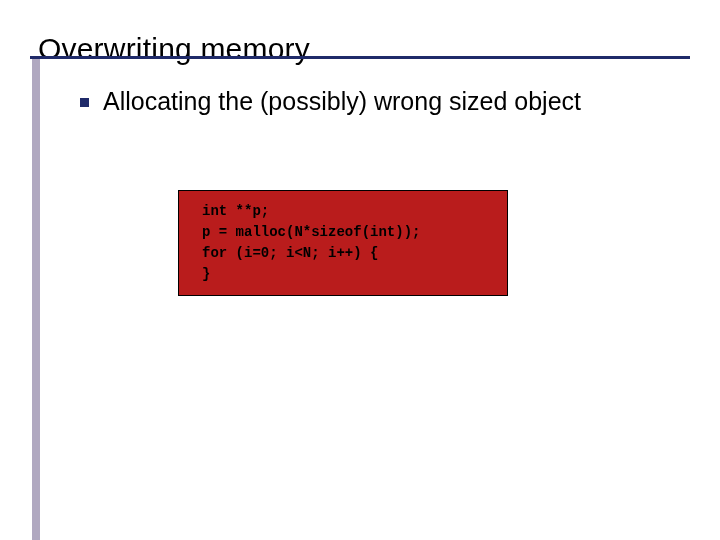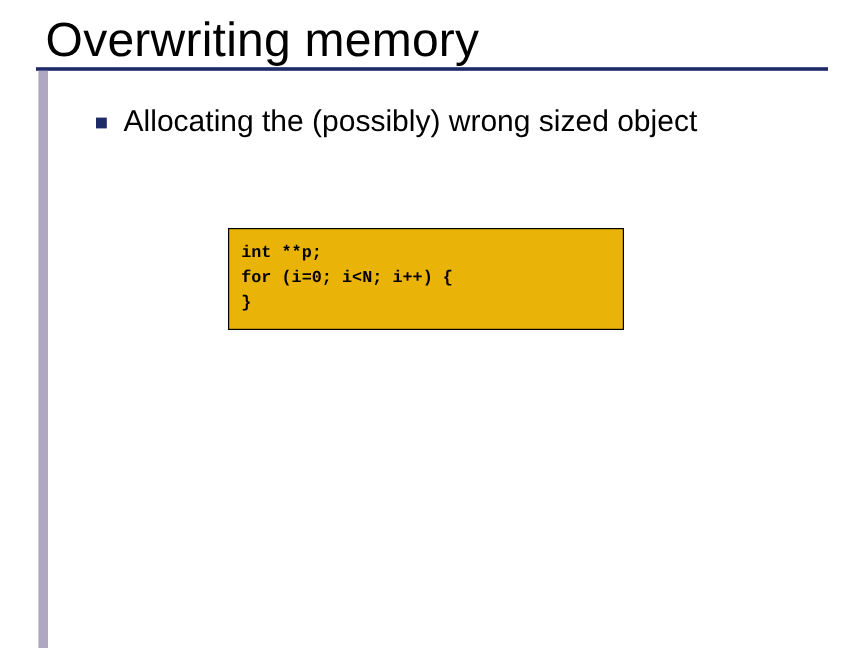--- a/index.html
+++ b/index.html
@@ -16,23 +16,24 @@
     width: 720px;
     height: 540px;
     box-sizing: border-box;
   }
   .title-wrap {
     position: absolute;
     left: 38px;
     top: 12px;
   }
   .title {
-    font-size: 40px;
+    font-size: 30px;
     color: #000;
     letter-spacing: 0.2px;
+    margin-top: 20px;
   }
   .underline {
     position: absolute;
     left: 30px;
     right: 30px;
     top: 56px;
     height: 0;
     border-top: 3px solid #1f2a69;
   }
   .band-left {
@@ -61,26 +62,26 @@
     margin-top: 12px;
     flex: 0 0 auto;
   }
   .bullet-text {
     font-size: 25px;
     color: #000;
     line-height: 1.25;
   }
   .code-box {
     position: absolute;
-    left: 190px;
+    left: 178px;
     top: 190px;
     width: 330px;
-    background: #eab308;
+    background: #b91c1c;
     border: 1px solid #000;
-    padding: 10px 12px 10px 10px;
+    padding: 10px 12px 10px 23px;
     box-sizing: border-box;
   }
   .code {
     font-family: "Courier New", Courier, monospace;
     font-size: 14px;
     font-weight: bold;
     color: #000;
     white-space: pre;
     line-height: 1.5;
   }
@@ -100,18 +101,19 @@
   <div class="body">
     <div class="bullet-row">
       <div class="bullet-sq"></div>
       <div class="bullet-text">Allocating the (possibly) wrong sized object</div>
     </div>
   </div>
 
   <div class="code-box">
     <div class="code">int **p;</div>
     <div class="code"></div>
+    <div class="code">p = malloc(N*sizeof(int));</div>
     <div class="code"></div>
     <div class="code">for (i=0; i&lt;N; i++) {</div>
     <div class="code">}</div>
   </div>
 
 </div>
 
 </body></html>

